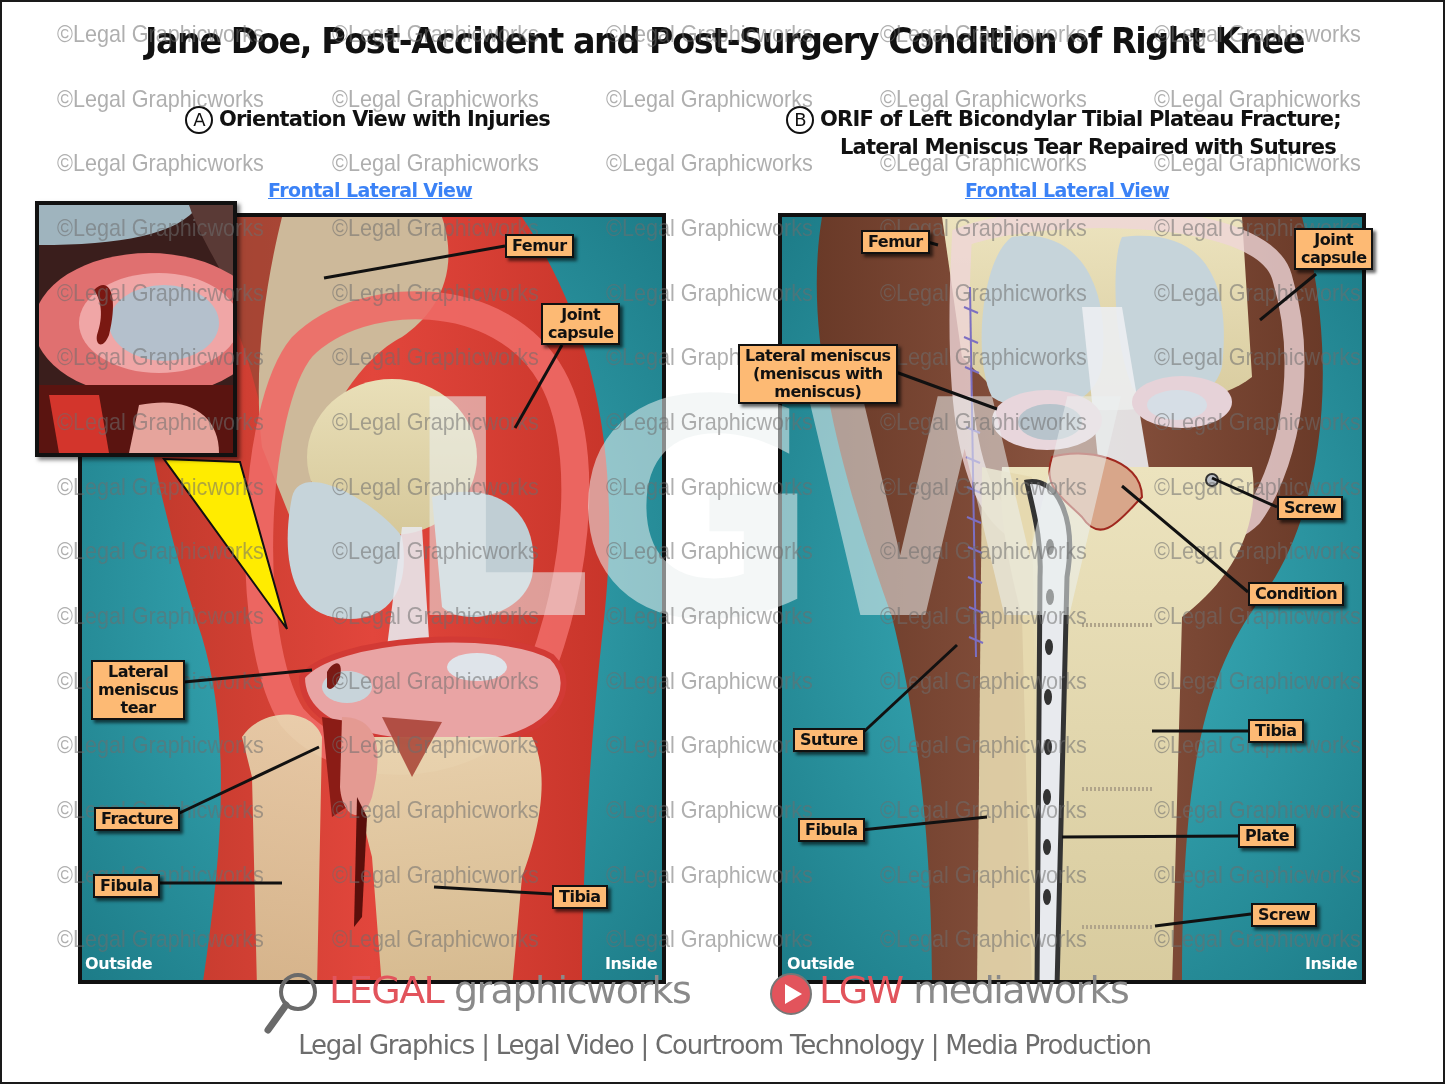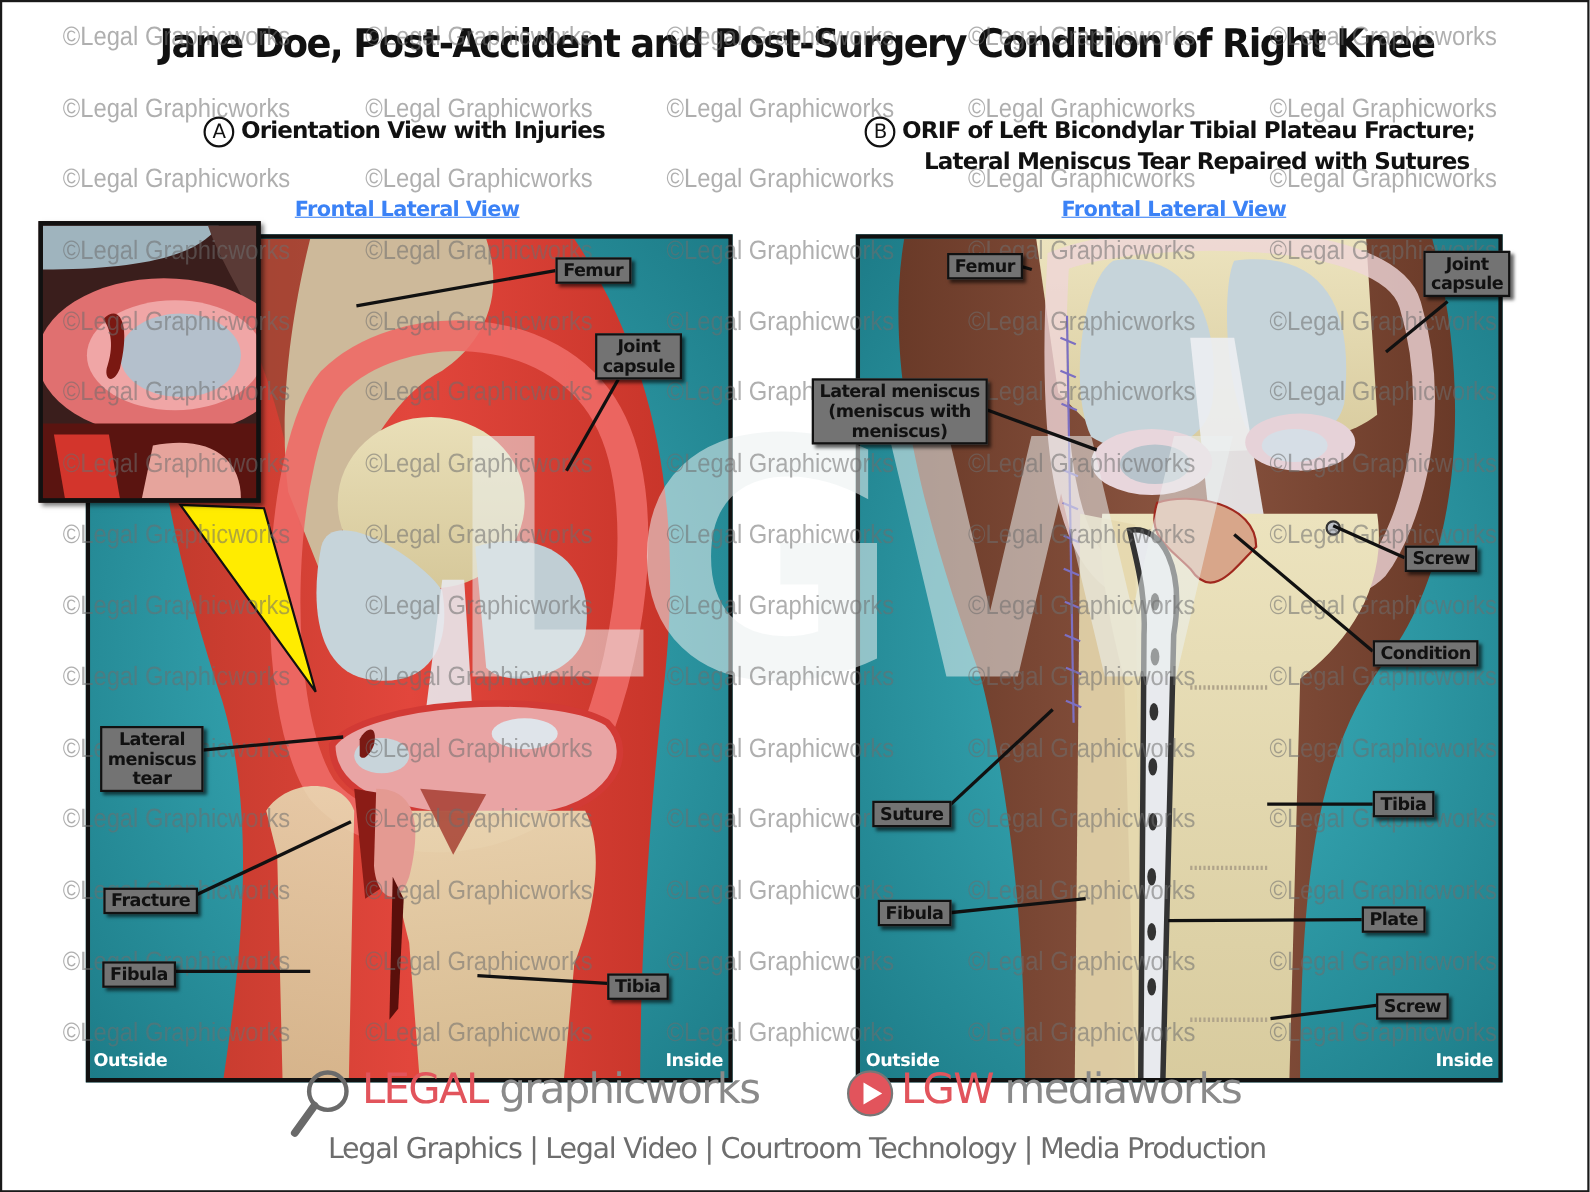--- a/index.html
+++ b/index.html
@@ -35,21 +35,21 @@
     position:absolute; border:4px solid #111; box-sizing:border-box; overflow:hidden;
     background:#2a9aa6;
   }
   .panel svg { position:absolute; left:0; top:0; }
   .inset {
     position:absolute; left:33px; top:199px; width:202px; height:256px;
     border:4px solid #111; box-sizing:border-box; overflow:hidden; z-index:4;
     background:#3a1e1c; box-shadow:3px 3px 4px rgba(0,0,0,0.5);
   }
   .callout {
-    position:absolute; background:#737373; border:2px solid #111; font-weight:bold;
+    position:absolute; background:#fdba74; border:2px solid #111; font-weight:bold;
     font-size:16px; line-height:18px; color:#111; padding:1px 5px; z-index:8;
     box-shadow:3px 3px 3px rgba(0,0,0,0.6); white-space:nowrap;
     font-family:"DejaVu Sans", sans-serif; letter-spacing:-0.5px;
   }
   .callout.ml { white-space:normal; }
   .side-label {
     position:absolute; color:#fff; font-weight:bold; font-size:16px; z-index:8;
     font-family:"DejaVu Sans", sans-serif; letter-spacing:-0.4px;
   }
   .leaders { position:absolute; left:0; top:0; z-index:7; pointer-events:none; }

